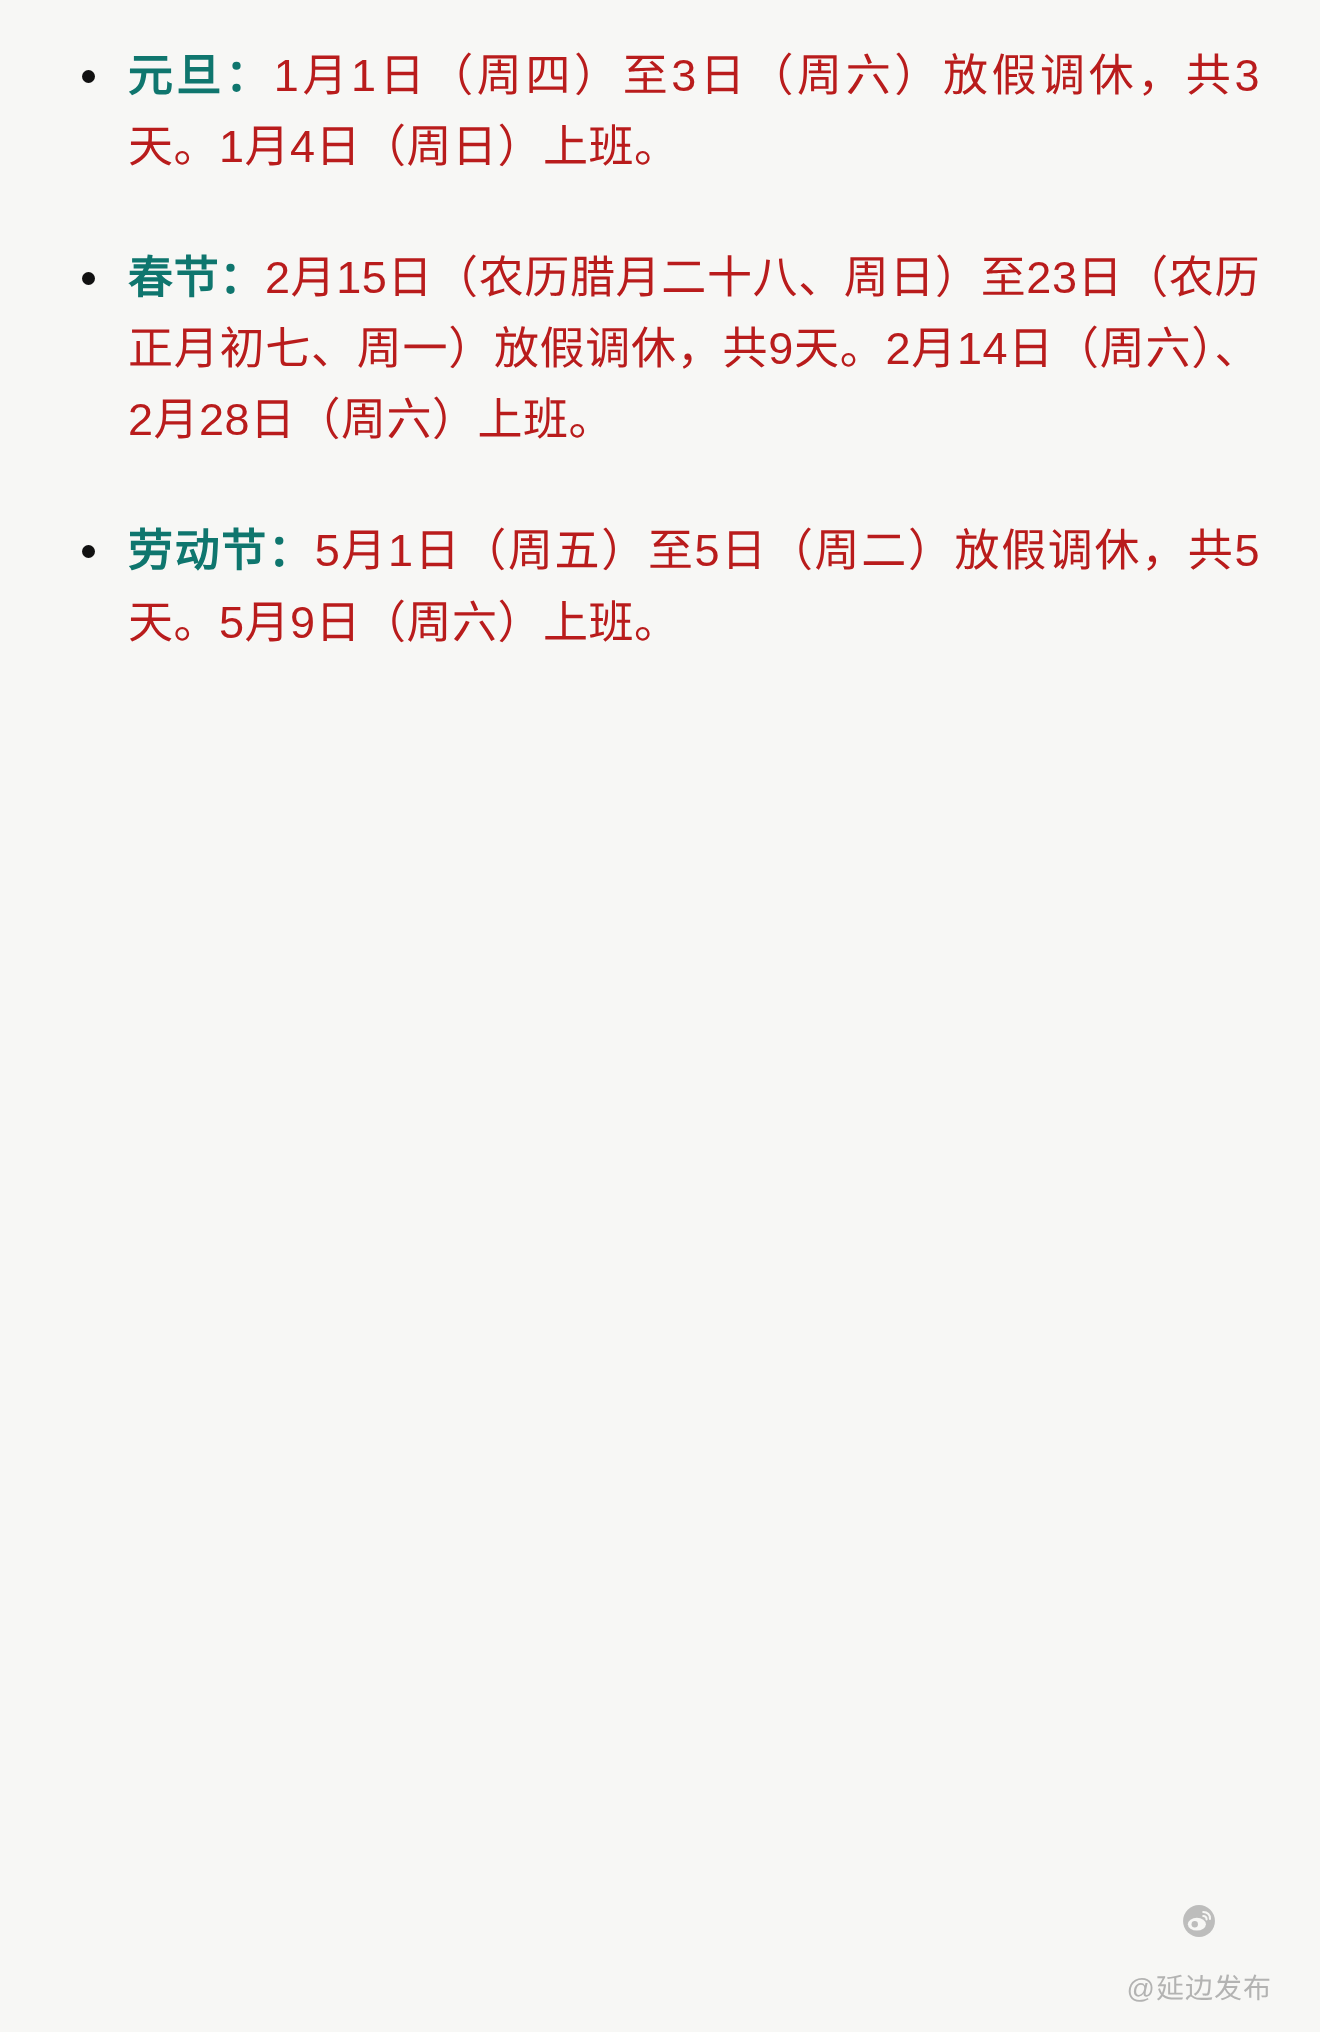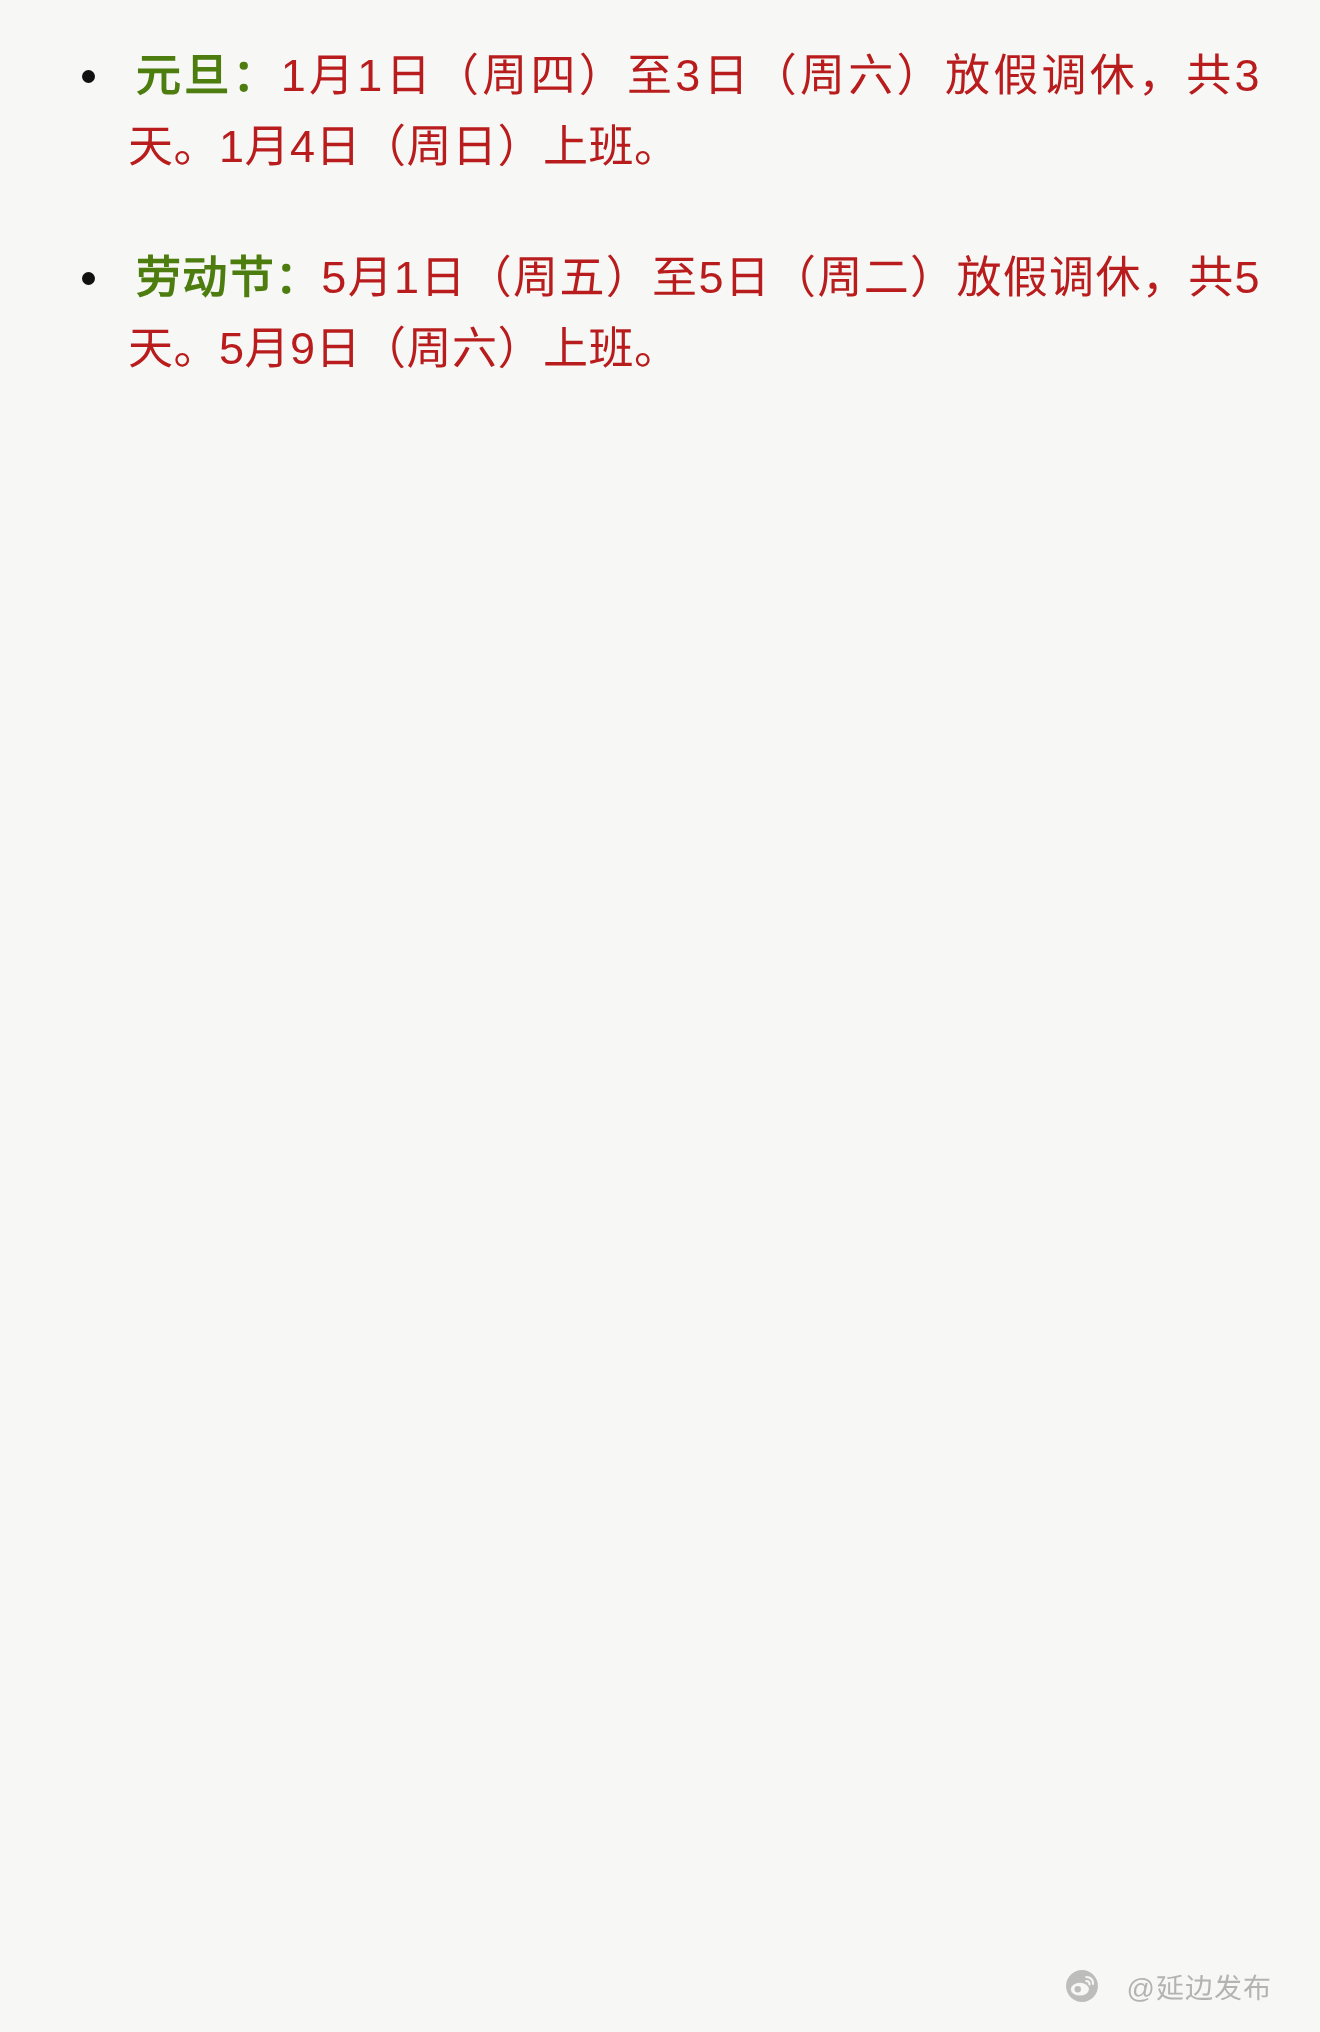--- a/index.html
+++ b/index.html
@@ -45,35 +45,35 @@
     left: 22px;
     top: 30px;
     width: 13px;
     height: 13px;
     background: #111;
     border-radius: 50%;
     display: block;
   }
   .h-name {
     font-weight: bold;
-    color: #4d7c0f;
-    margin-left: 8px;
+    color: #0f766e;
   }
   .h-body {
     font-weight: normal;
     color: #b91c1c;
   }
   .watermark {
     position: absolute;
     right: 48px;
     bottom: 26px;
     display: flex;
     align-items: center;
     gap: 28px;
     opacity: 0.62;
+    flex-direction: column;
   }
   .watermark .weibo-icon {
     width: 34px;
     height: 34px;
     display: block;
   }
   .watermark .wm-text {
     font-size: 28px;
     color: #8a8a8a;
     letter-spacing: 1px;
@@ -83,20 +83,24 @@
 <body>
 
 <div class="page">
   <ul class="holiday-list">
 
     <li class="holiday-item">
       <span class="bullet"></span>
       <span class="h-name">元旦：</span><span class="h-body">1月1日（周四）至3日（周六）放假调休，共3天。1月4日（周日）上班。</span>
     </li>
 
+    <li class="holiday-item">
+      <span class="bullet"></span>
+      <span class="h-name">春节：</span><span class="h-body">2月15日（农历腊月二十八、周日）至23日（农历正月初七、周一）放假调休，共9天。2月14日（周六）、2月28日（周六）上班。</span>
+    </li>
 
 
     <li class="holiday-item">
       <span class="bullet"></span>
       <span class="h-name">劳动节：</span><span class="h-body">5月1日（周五）至5日（周二）放假调休，共5天。5月9日（周六）上班。</span>
     </li>
 
 
 
 

